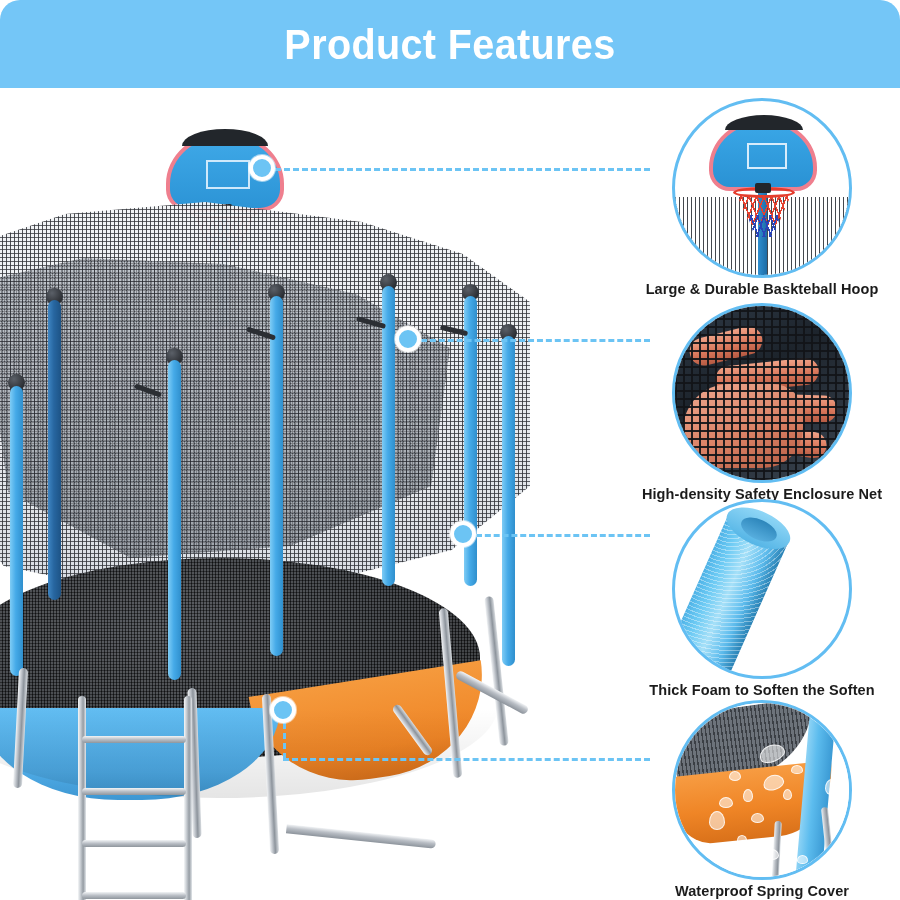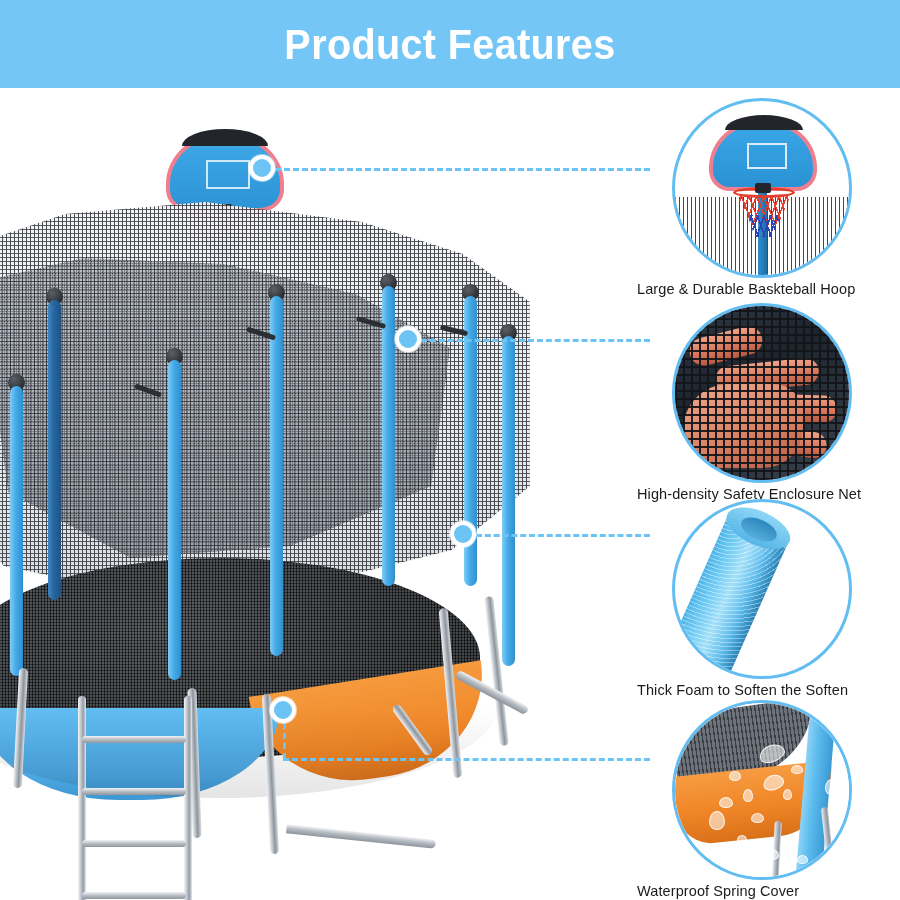--- a/index.html
+++ b/index.html
@@ -1,17 +1,17 @@
 <!DOCTYPE html>
 <html><head>
 <meta charset="utf-8">
 <style>
   html,body{margin:0;padding:0;}
   body{width:900px;height:900px;background:#ffffff;font-family:"Liberation Sans",sans-serif;overflow:hidden;}
-  #page{position:relative;width:900px;height:900px;overflow:hidden;background:#fff;}
+  #page{position:relative;width:900px;height:900px;overflow:hidden;background:#fff;border-radius:20px;}
 
   
   .banner{position:absolute;left:0;top:0;width:900px;height:88px;background:#74c6f7;}
   .banner-title{position:absolute;left:0;top:0;width:900px;height:88px;display:flex;align-items:center;justify-content:center;
     color:#ffffff;font-size:43px;font-weight:bold;letter-spacing:0.4px;
     font-family:"Liberation Sans Narrow","Liberation Sans",sans-serif;transform:scaleX(.92);transform-origin:center;}
 
   
   .stage{position:absolute;left:0;top:88px;width:640px;height:812px;overflow:hidden;}
 
@@ -98,21 +98,21 @@
   
   .dot{position:absolute;width:26px;height:26px;border-radius:50%;background:#6cc4f4;border:4px solid #ffffff;box-sizing:border-box;z-index:30;
     box-shadow:0 0 0 1px rgba(255,255,255,.55);}
   .dash-h{position:absolute;height:0;border-top:3px dashed #6cc4f4;z-index:25;}
   .dash-v{position:absolute;width:0;border-left:3px dashed #6cc4f4;z-index:25;}
 
   
   .callout{position:absolute;width:250px;}
   .bubble{position:relative;width:180px;height:180px;border-radius:50%;margin:0 auto;
     border:3px solid #62bdf2;box-sizing:border-box;overflow:hidden;background:#ffffff;}
-  .cap{margin-top:3px;text-align:left;font-size:14.5px;color:#1b1b1b;letter-spacing:.1px;white-space:nowrap;}
+  .cap{margin-top:3px;text-align:center;font-size:14.5px;color:#1b1b1b;letter-spacing:.1px;white-space:nowrap;font-weight:bold;}
 
   
   .b1-net{position:absolute;left:0;top:96px;width:100%;height:84px;
     background:repeating-linear-gradient(90deg,#44484e 0 1px, #ffffff 1px 4px),
                repeating-linear-gradient(0deg,#44484e 0 1px, rgba(255,255,255,0) 1px 4px);}
   .b1-board{position:absolute;left:34px;top:18px;width:108px;height:72px;border-radius:52% 52% 20% 20%/70% 70% 30% 30%;
     background:linear-gradient(180deg,#3aa7e7 0%,#2a92d4 100%);border:4px solid #ef7f8e;box-sizing:border-box;}
   .b1-top{position:absolute;left:50px;top:14px;width:78px;height:15px;border-radius:50% 50% 16% 16%/100% 100% 0 0;background:#22262b;}
   .b1-sq{position:absolute;left:72px;top:42px;width:40px;height:26px;border:2px solid #d8ecfb;box-sizing:border-box;}
   .b1-rim{position:absolute;left:58px;top:86px;width:62px;height:11px;border-radius:50%;border:3px solid #e43c2c;box-sizing:border-box;}

